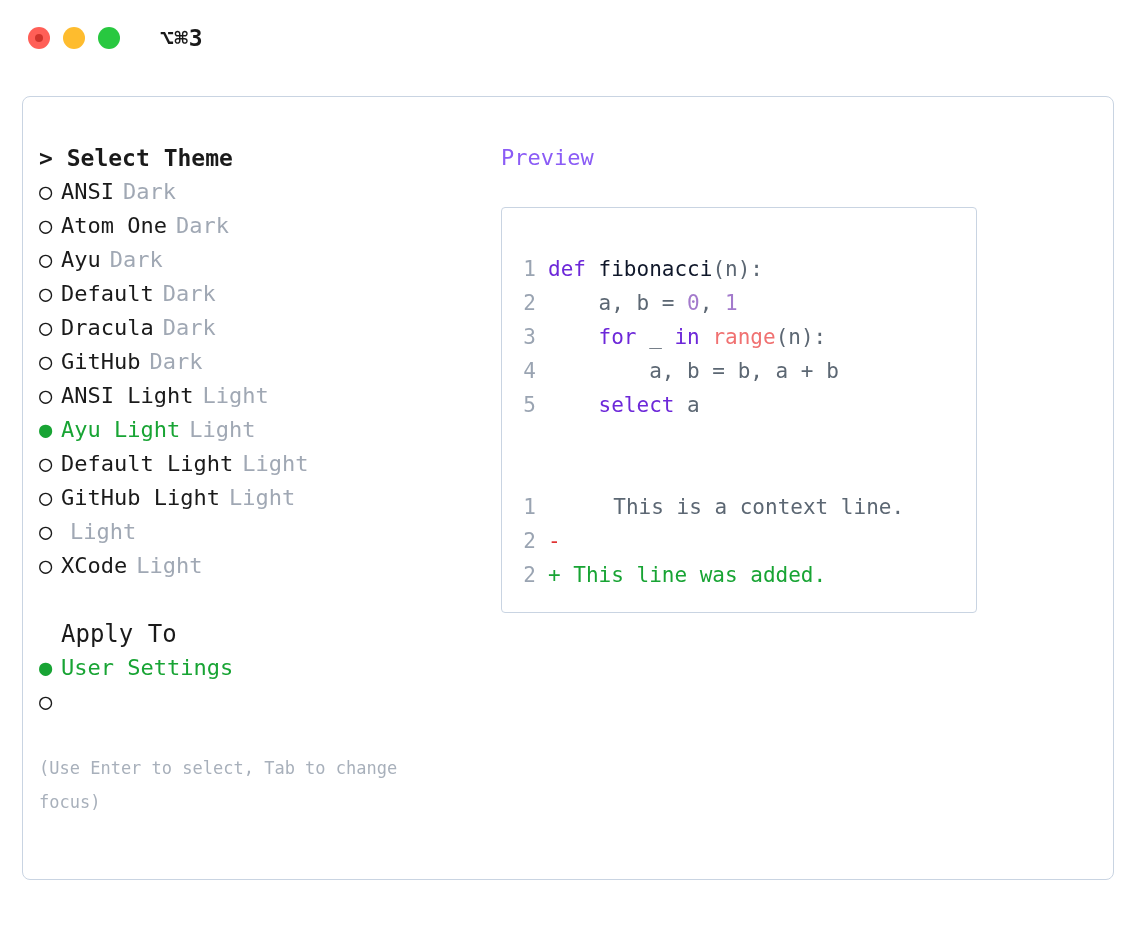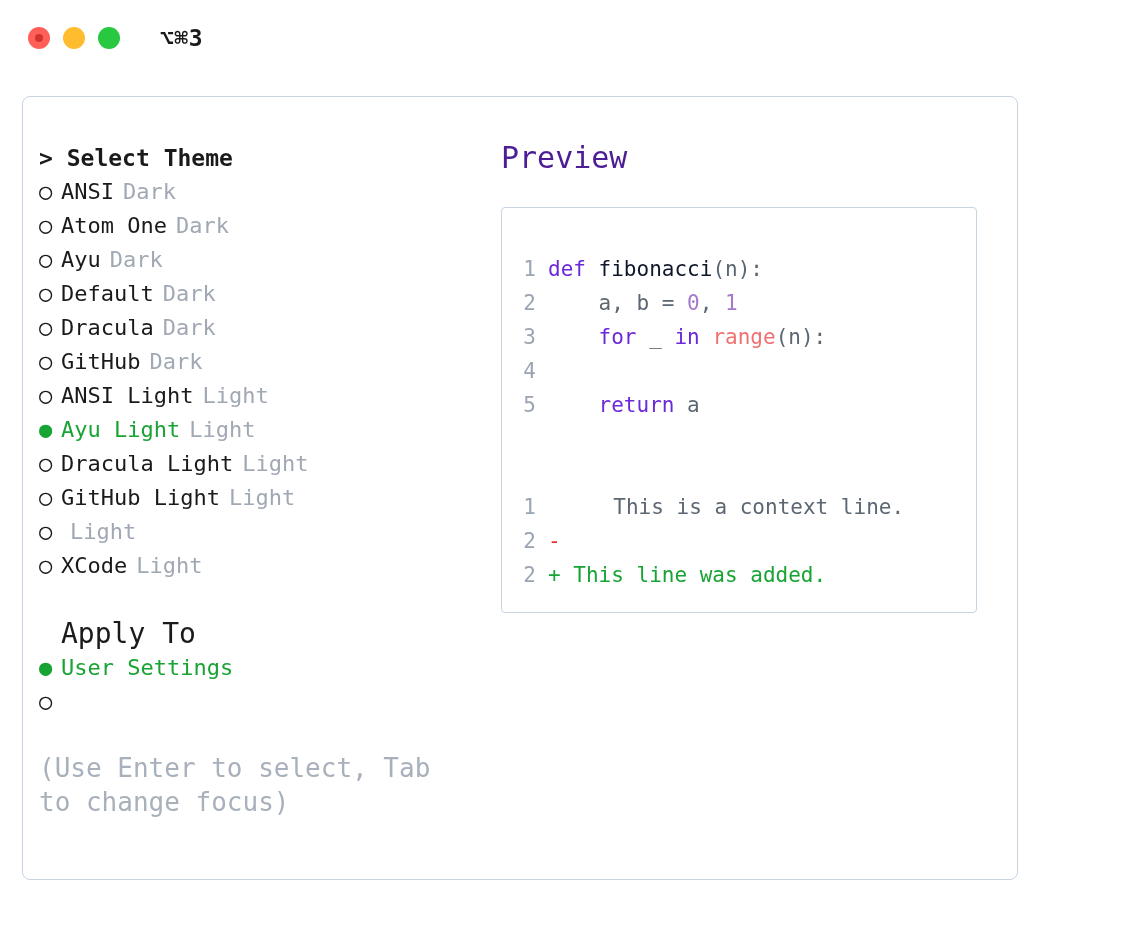--- a/index.html
+++ b/index.html
@@ -60,21 +60,21 @@
     font-size: 23px;
     font-weight: bold;
     color: #1a1a1a;
     letter-spacing: 0.5px;
   }
 
   .panel {
     position: absolute;
     left: 22px;
     top: 96px;
-    width: 996px;
+    width: 1092px;
     height: 784px;
     border: 1px solid #c9d4e2;
     border-radius: 8px;
     box-sizing: border-box;
     background: #ffffff;
   }
 
   .content {
     position: absolute;
     left: 0;
@@ -133,50 +133,50 @@
     margin-left: 9px;
   }
   .theme-row.selected .variant {
     color: #a0a8b4;
   }
 
   .apply-section {
     margin-top: 34px;
   }
   .apply-title {
-    font-size: 28px;
+    font-size: 24px;
     line-height: 34px;
     color: #1a1a1a;
     padding-left: 22px;
     white-space: pre;
   }
   .apply-row {
     display: flex;
     align-items: baseline;
     font-size: 22px;
     line-height: 34px;
     color: #1a1a1a;
     white-space: pre;
   }
   .apply-row.selected .bullet,
   .apply-row.selected .label {
     color: #18a434;
   }
 
   .hint {
     margin-top: 32px;
-    font-size: 26px;
+    font-size: 17px;
     line-height: 34px;
     color: #a8b0bb;
     width: 420px;
   }
 
   .preview-label {
-    font-size: 30px;
-    color: #4c1d95;
+    font-size: 22px;
+    color: #8b5cf6;
     line-height: 34px;
     white-space: pre;
   }
 
   .preview-box {
     margin-top: 32px;
     width: 476px;
     height: 406px;
     border: 1px solid #c9d4e2;
     border-radius: 4px;
@@ -261,21 +261,21 @@
 
           <div class="theme-row">
             <span class="bullet">○</span><span class="label">ANSI Light</span><span class="variant">Light</span>
           </div>
 
           <div class="theme-row selected">
             <span class="bullet">●</span><span class="label">Ayu Light</span><span class="variant">Light</span>
           </div>
 
           <div class="theme-row">
-            <span class="bullet">○</span><span class="label">Dracula Light</span><span class="variant">Light</span>
+            <span class="bullet">○</span><span class="label">Default Light</span><span class="variant">Light</span>
           </div>
 
           <div class="theme-row">
             <span class="bullet">○</span><span class="label">GitHub Light</span><span class="variant">Light</span>
           </div>
 
           <div class="theme-row">
             <span class="bullet">○</span><span class="variant">Light</span>
           </div>
 
@@ -312,25 +312,25 @@
 
           <div class="code-line">
             <span class="ln">2</span><span class="tok-plain">    a, b = </span><span class="tok-num">0</span><span class="tok-plain">, </span><span class="tok-num">1</span>
           </div>
 
           <div class="code-line">
             <span class="ln">3</span><span class="tok-plain">    </span><span class="tok-kw">for</span><span class="tok-plain"> _ </span><span class="tok-kw">in</span><span class="tok-plain"> </span><span class="tok-builtin">range</span><span class="tok-plain">(n):</span>
           </div>
 
           <div class="code-line">
-            <span class="ln">4</span>
-          </div>
-
-          <div class="code-line">
-            <span class="ln">5</span><span class="tok-plain">    </span><span class="tok-kw">return</span><span class="tok-plain"> a</span>
+            <span class="ln">4</span><span class="tok-plain">        a, b = b, a + b</span>
+          </div>
+
+          <div class="code-line">
+            <span class="ln">5</span><span class="tok-plain">    </span><span class="tok-kw">select</span><span class="tok-plain"> a</span>
           </div>
 
           <div class="spacer-line"></div>
           <div class="spacer-line"></div>
 
           <div class="code-line">
             <span class="ln">1</span><span class="tok-ctx">  </span><span class="tok-ctx">This is a context line.</span>
           </div>
 
           <div class="code-line">

